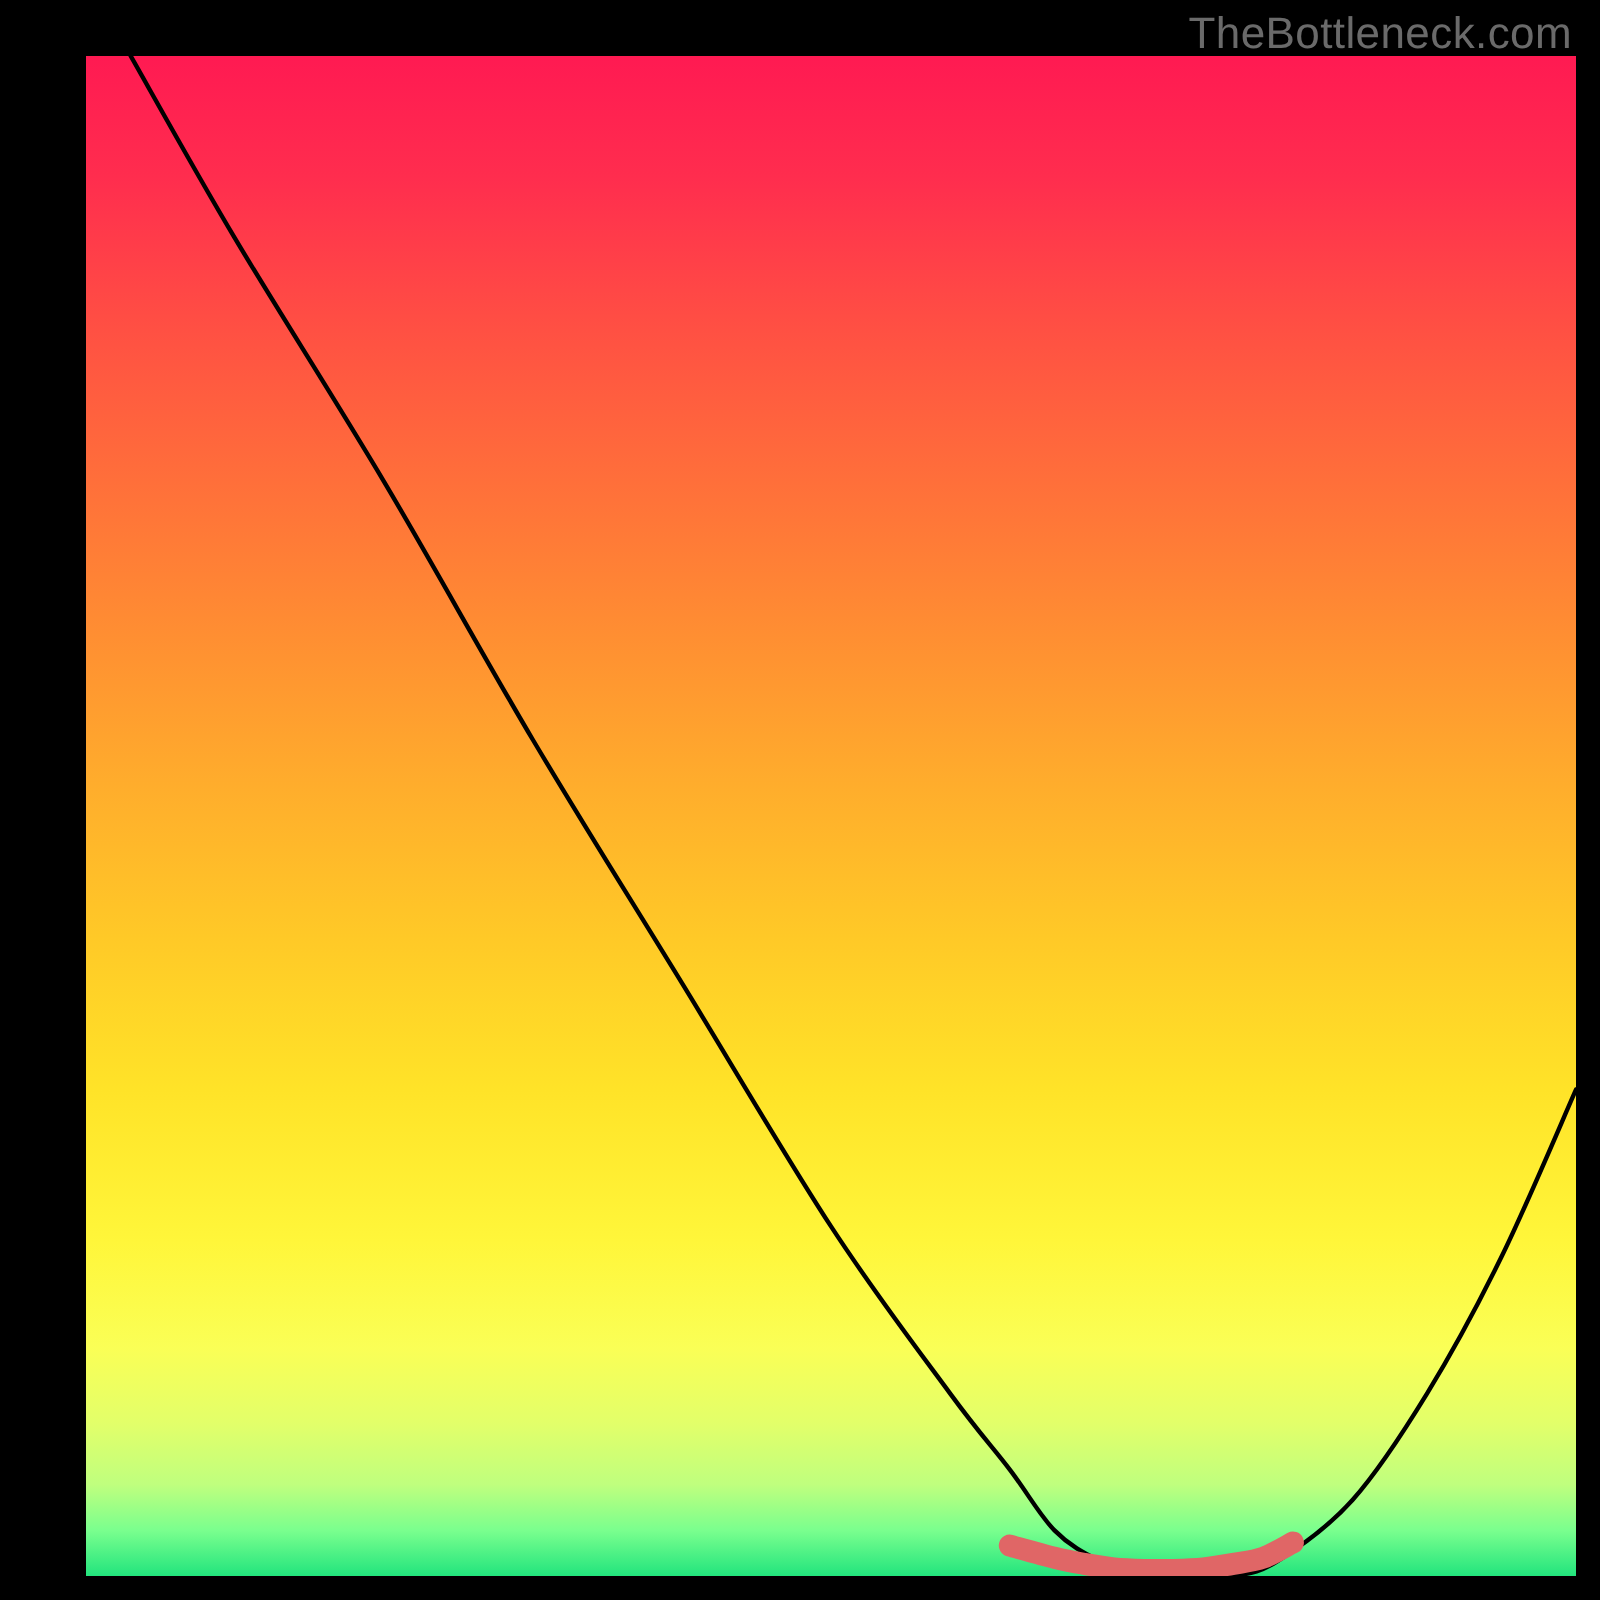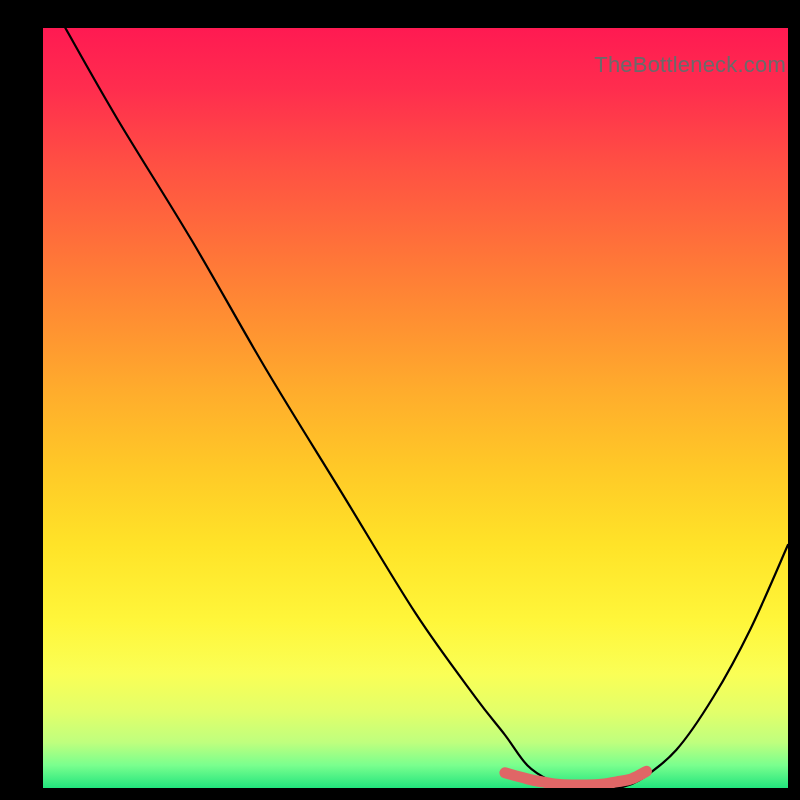--- a/index.html
+++ b/index.html
@@ -14,21 +14,20 @@
   }
   .attribution {
     position: absolute;
     top: 4px;
     right: 14px;
     color: #6a6a6a;
     font-size: 22px;
     font-weight: 500;
     letter-spacing: 0.2px;
     z-index: 10;
-    margin-top: 48px;
   }
   .plot-area {
     position: absolute;
     left: 43px;
     top: 28px;
     width: 745px;
     height: 760px;
     overflow: hidden;
   }
   .gradient-bg {

